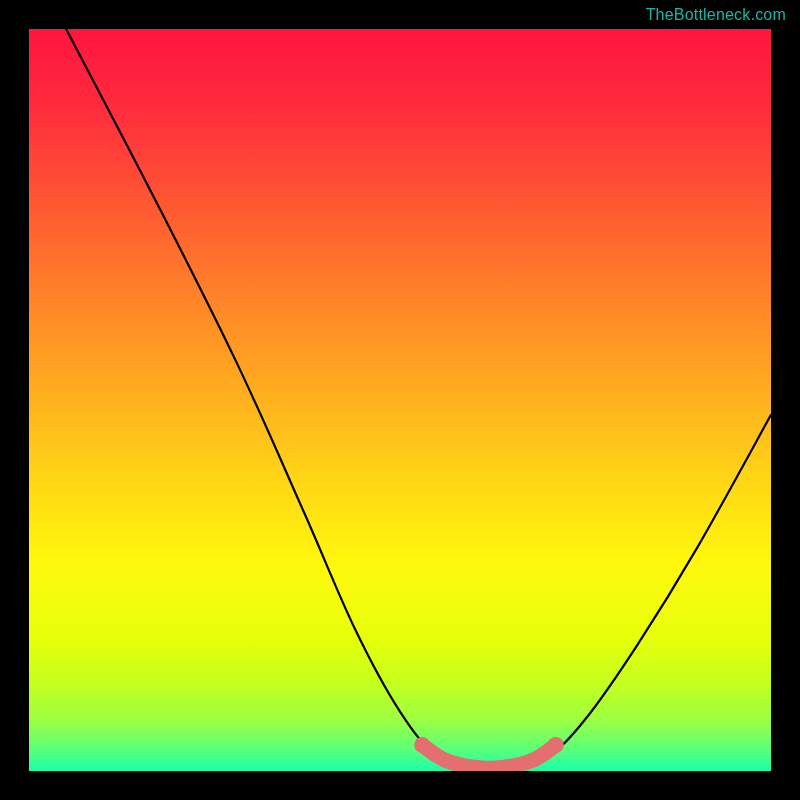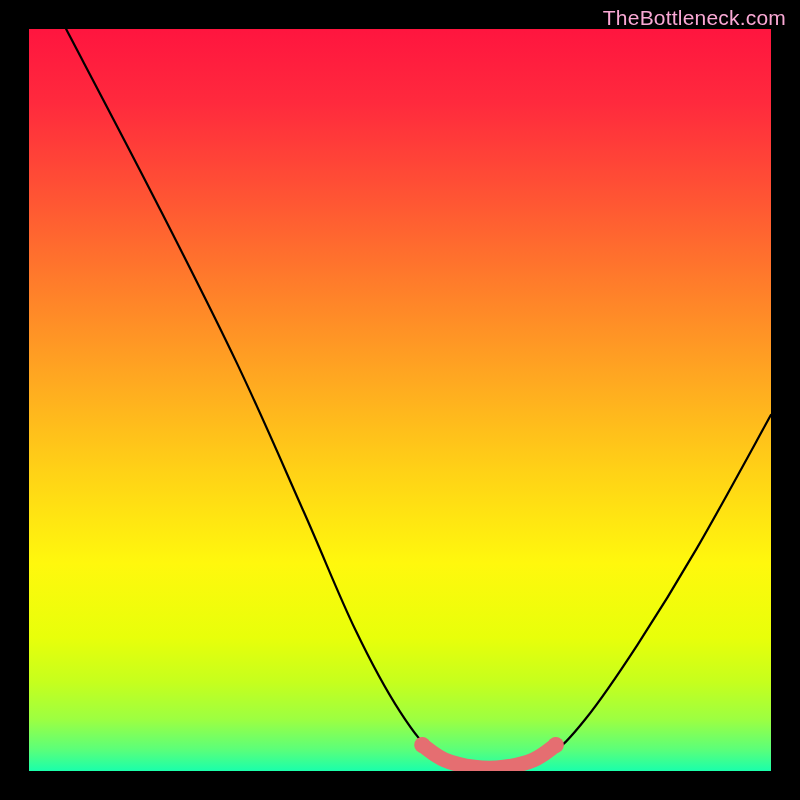--- a/index.html
+++ b/index.html
@@ -36,22 +36,22 @@
     left: 0;
     top: 0;
     width: 100%;
     height: 100%;
   }
   .watermark {
     position: absolute;
     top: 6px;
     right: 14px;
     font-family: Arial, Helvetica, sans-serif;
-    font-size: 21px;
-    color: #f9a8d4;
+    font-size: 16px;
+    color: #14b8a6;
     letter-spacing: 0.2px;
   }
 </style>
 </head>
 <body>
 
 <div class="frame">
   <div class="plot-area">
     <svg class="gradient" viewBox="0 0 742 742" preserveAspectRatio="none">
       <defs>

